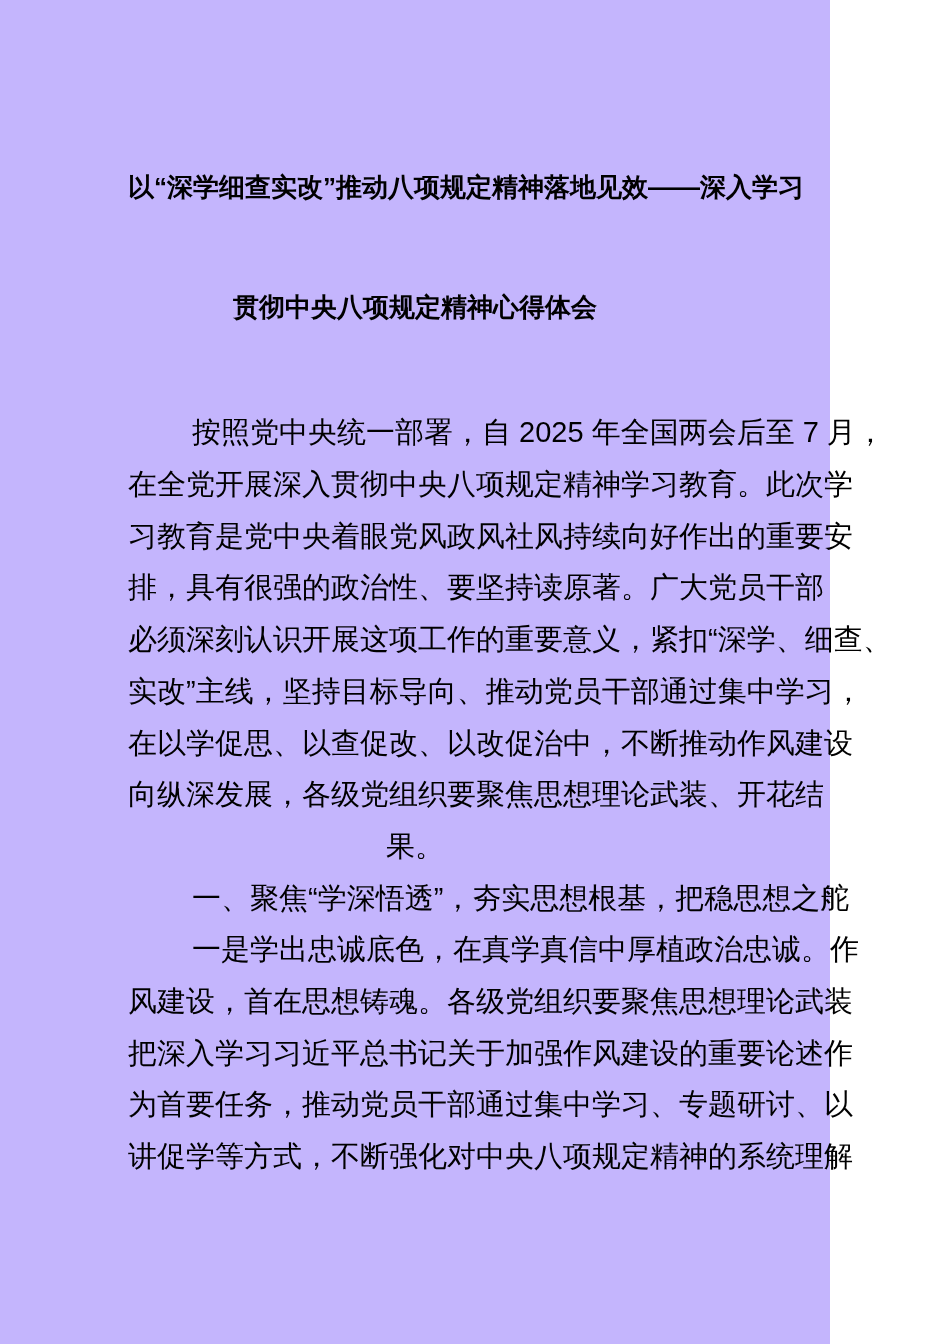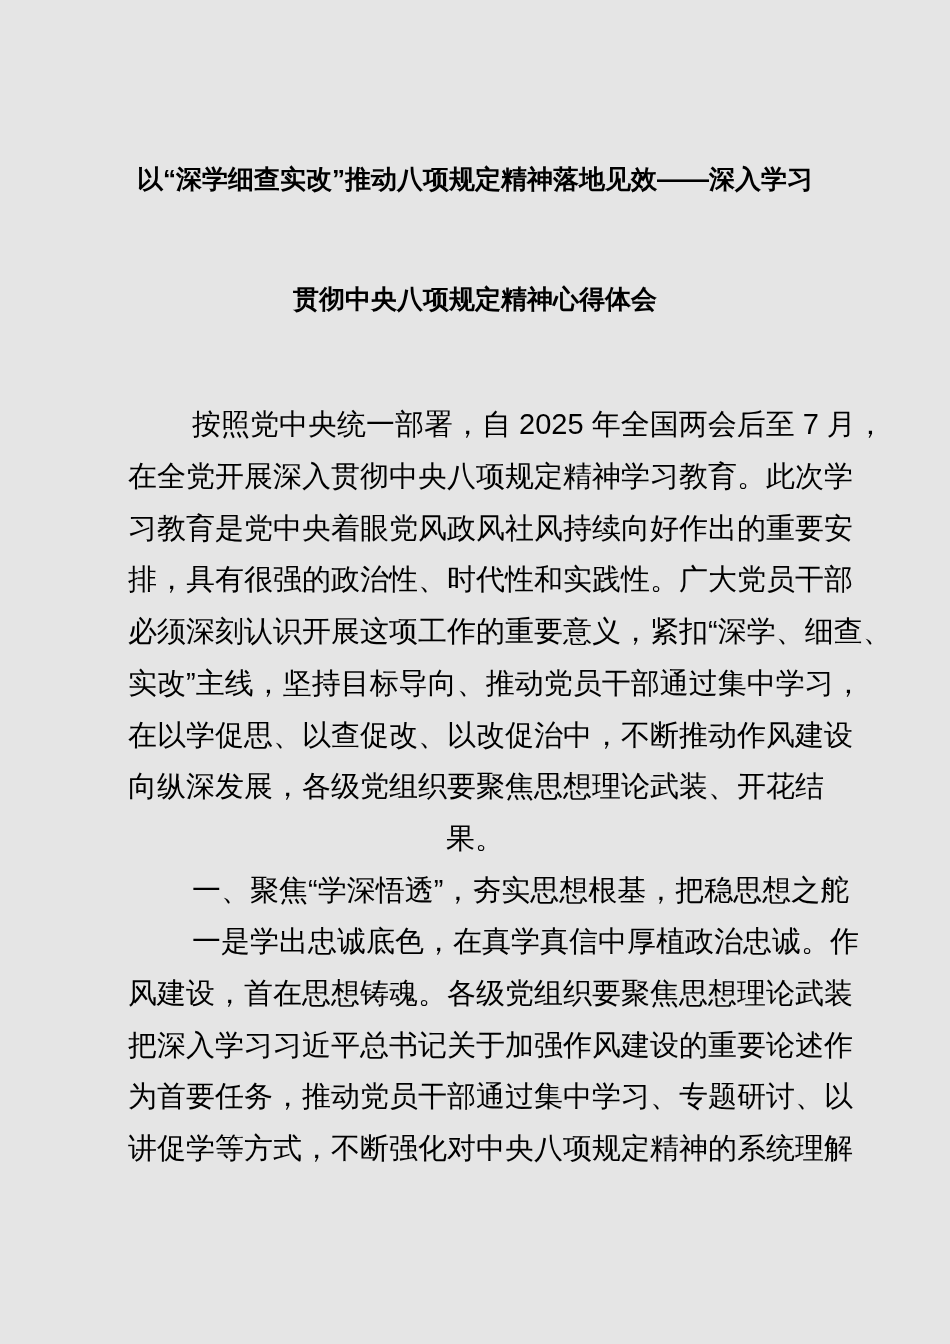--- a/index.html
+++ b/index.html
@@ -8,25 +8,25 @@
     background: #ffffff;
   }
   body {
     width: 950px;
     height: 1344px;
     overflow: hidden;
     font-family: "Liberation Sans", "DejaVu Sans", sans-serif;
     color: #000000;
   }
   .page {
-    width: 950px;
+    width: 830px;
     height: 1344px;
     box-sizing: border-box;
-    padding: 4px 128px;
-    background: #e5e5e5;
+    padding: 12px 128px;
+    background: #c4b5fd;
   }
   .doc-title {
     margin: 0;
     font-size: 26px;
     font-weight: bold;
     text-align: center;
     color: #000000;
   }
   .title-line {
     line-height: 1.2;
@@ -56,21 +56,21 @@
 
   <h1 class="doc-title">
     <div class="title-line t1">以“深学细查实改”推动八项规定精神落地见效——深入学习</div>
     <div class="title-line t2">贯彻中央八项规定精神心得体会</div>
   </h1>
 
   <div class="doc-body">
     <div class="line indent">按照党中央统一部署，自 2025 年全国两会后至 7 月，</div>
     <div class="line">在全党开展深入贯彻中央八项规定精神学习教育。此次学</div>
     <div class="line">习教育是党中央着眼党风政风社风持续向好作出的重要安</div>
-    <div class="line">排，具有很强的政治性、时代性和实践性。广大党员干部</div>
+    <div class="line">排，具有很强的政治性、要坚持读原著。广大党员干部</div>
     <div class="line">必须深刻认识开展这项工作的重要意义，紧扣“深学、细查、</div>
     <div class="line">实改”主线，坚持目标导向、推动党员干部通过集中学习，</div>
     <div class="line">在以学促思、以查促改、以改促治中，不断推动作风建设</div>
     <div class="line">向纵深发展，各级党组织要聚焦思想理论武装、开花结</div>
     <div class="line">果。</div>
     <div class="line indent">一、聚焦“学深悟透”，夯实思想根基，把稳思想之舵</div>
     <div class="line indent">一是学出忠诚底色，在真学真信中厚植政治忠诚。作</div>
     <div class="line">风建设，首在思想铸魂。各级党组织要聚焦思想理论武装</div>
     <div class="line">把深入学习习近平总书记关于加强作风建设的重要论述作</div>
     <div class="line">为首要任务，推动党员干部通过集中学习、专题研讨、以</div>

